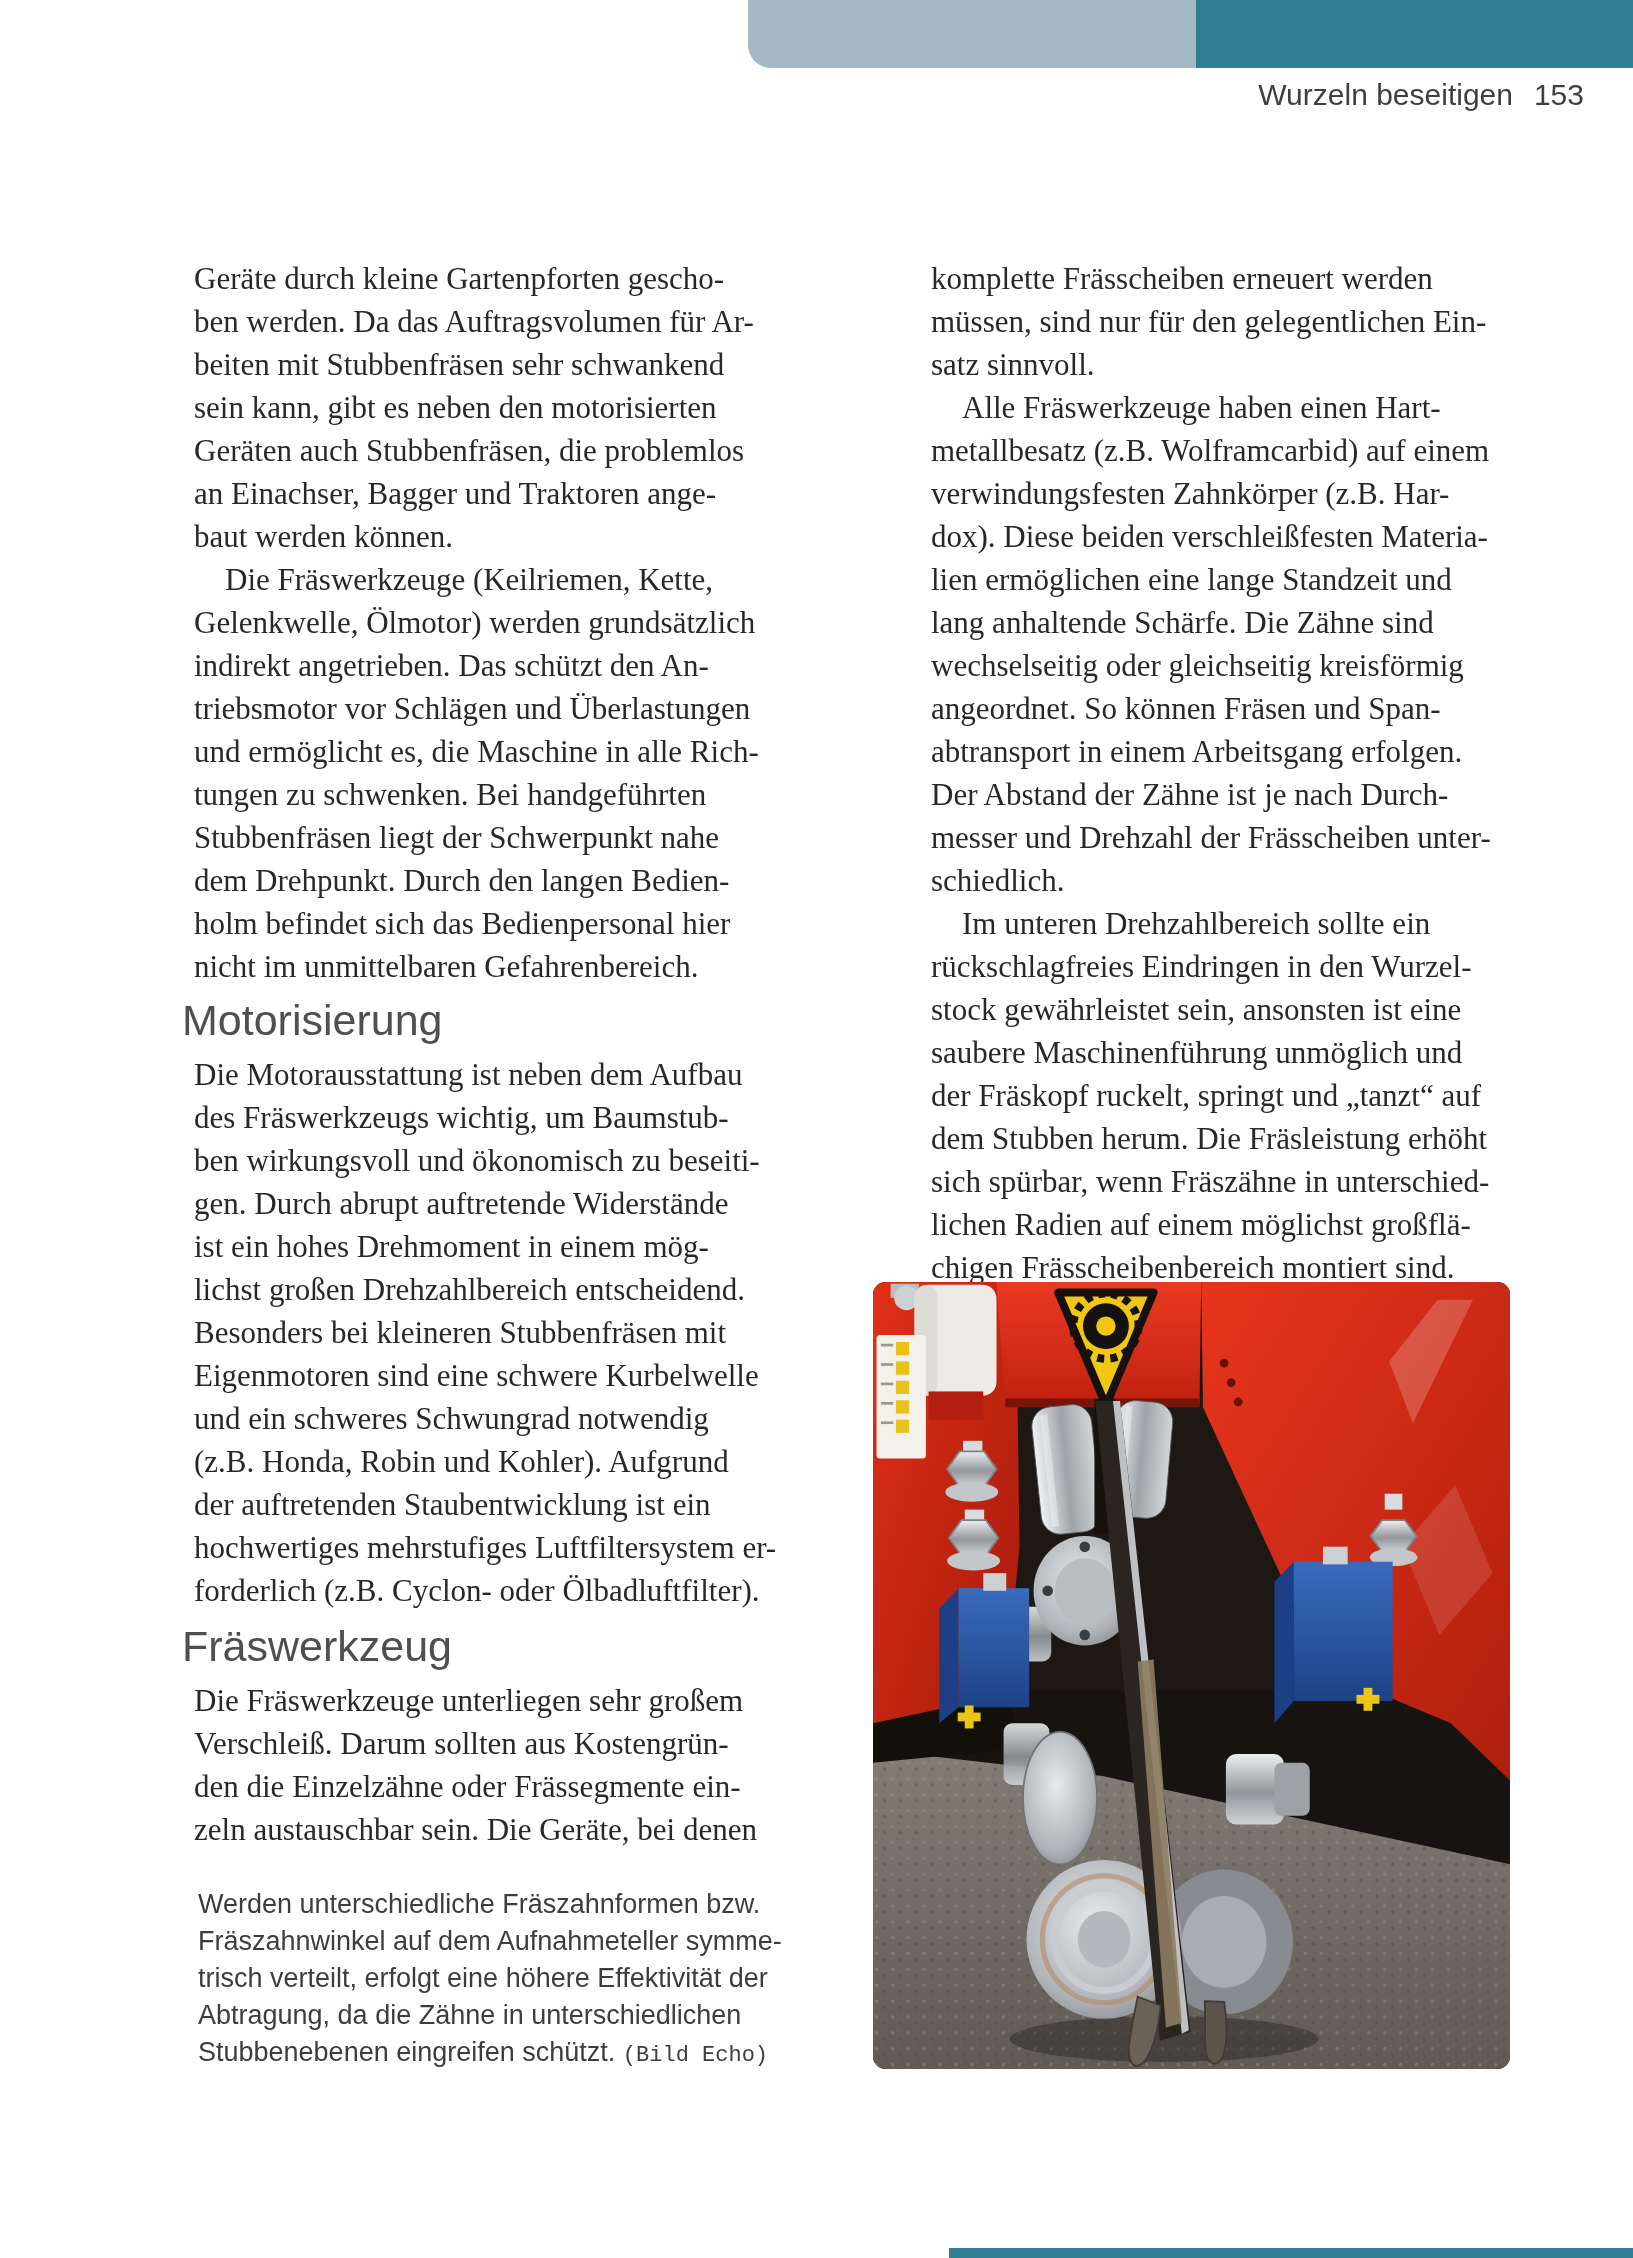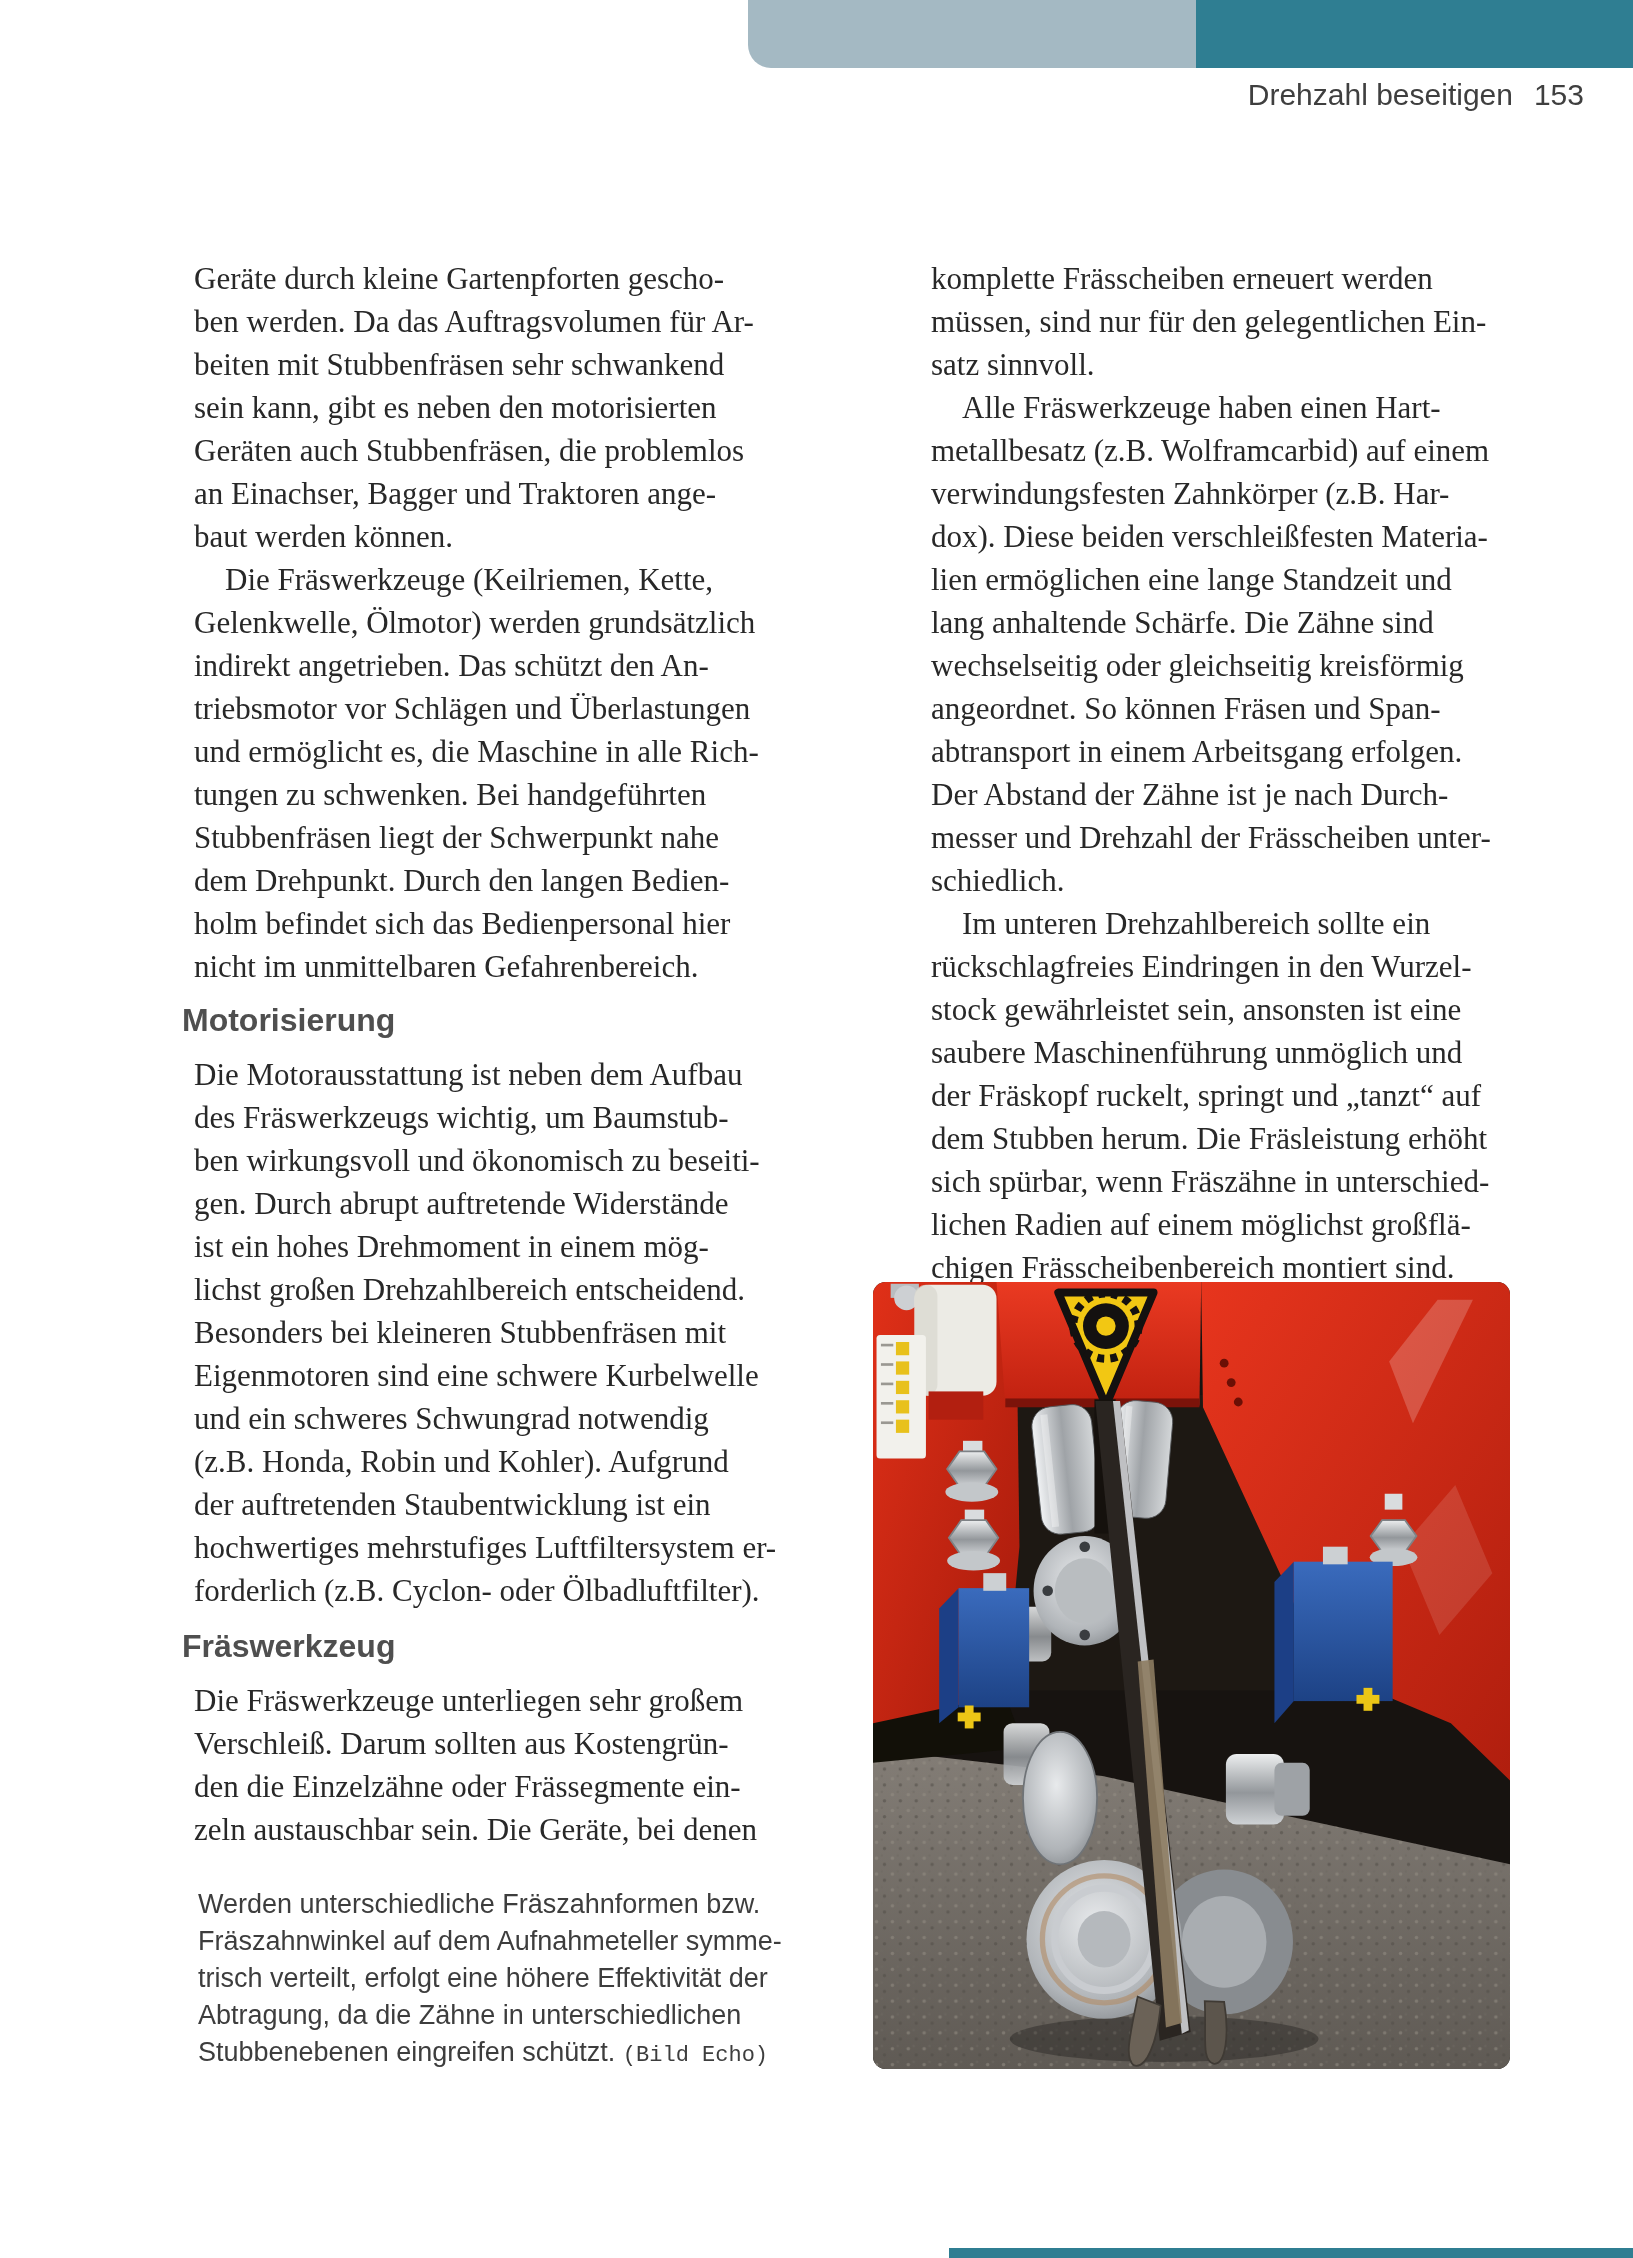--- a/index.html
+++ b/index.html
@@ -9,40 +9,40 @@
              background:#a4b9c3;border-radius:0 0 0 23px;}
   .bar-teal{position:absolute;left:1196px;top:0;width:438px;height:68px;background:#2f7e92;}
   .bar-bottom{position:absolute;left:949px;top:2248px;width:685px;height:10.6px;background:#2f7e92;}
   .running-head{position:absolute;left:0;top:78px;width:1584px;text-align:right;
                 font-family:"Liberation Sans",sans-serif;font-size:30px;color:#3f3f3f;}
   .running-head .pagenum{margin-left:21px;}
   .col{position:absolute;top:245px;width:697px;font-size:31px;line-height:43px;}
   .col-left{left:182px;}
   .col-right{left:919px;}
   .para{white-space:pre-line;margin:12px;}
-  .heading{font-family:"Liberation Sans",sans-serif;font-weight:700;font-size:32px;
+  .heading{font-family:"Liberation Sans",sans-serif;font-weight:400;font-size:43px;
            line-height:41px;color:#4f4f4f;margin:7px 0 3.5px 0;}
   .heading2{margin-top:14px;}
   .photo{position:absolute;left:873px;top:1282px;width:637px;height:787px;margin:0;
          border-radius:12.4px;overflow:hidden;}
   .caption{position:absolute;left:182px;top:1870px;width:706px;margin:16px;
            font-family:"Liberation Sans",sans-serif;font-size:27px;line-height:37px;color:#3d3d3d;}
   .cap-lines{display:block;white-space:pre-line;}
   .credit{font-size:22px;font-family:Liberation Mono, monospace;}
 </style>
 </head>
 <body>
 
 <div class="page">
 
   <div class="bar-light"></div>
   <div class="bar-teal"></div>
 
   <div class="running-head">
-    <span>Drehzahl beseitigen</span><span class="pagenum">153</span>
+    <span>Wurzeln beseitigen</span><span class="pagenum">153</span>
   </div>
 
   <div class="col col-left">
     <p class="para">Geräte durch kleine Gartenpforten gescho-
 ben werden. Da das Auftragsvolumen für Ar-
 beiten mit Stubbenfräsen sehr schwankend
 sein kann, gibt es neben den motorisierten
 Geräten auch Stubbenfräsen, die problemlos
 an Einachser, Bagger und Traktoren ange-
 baut werden können.

